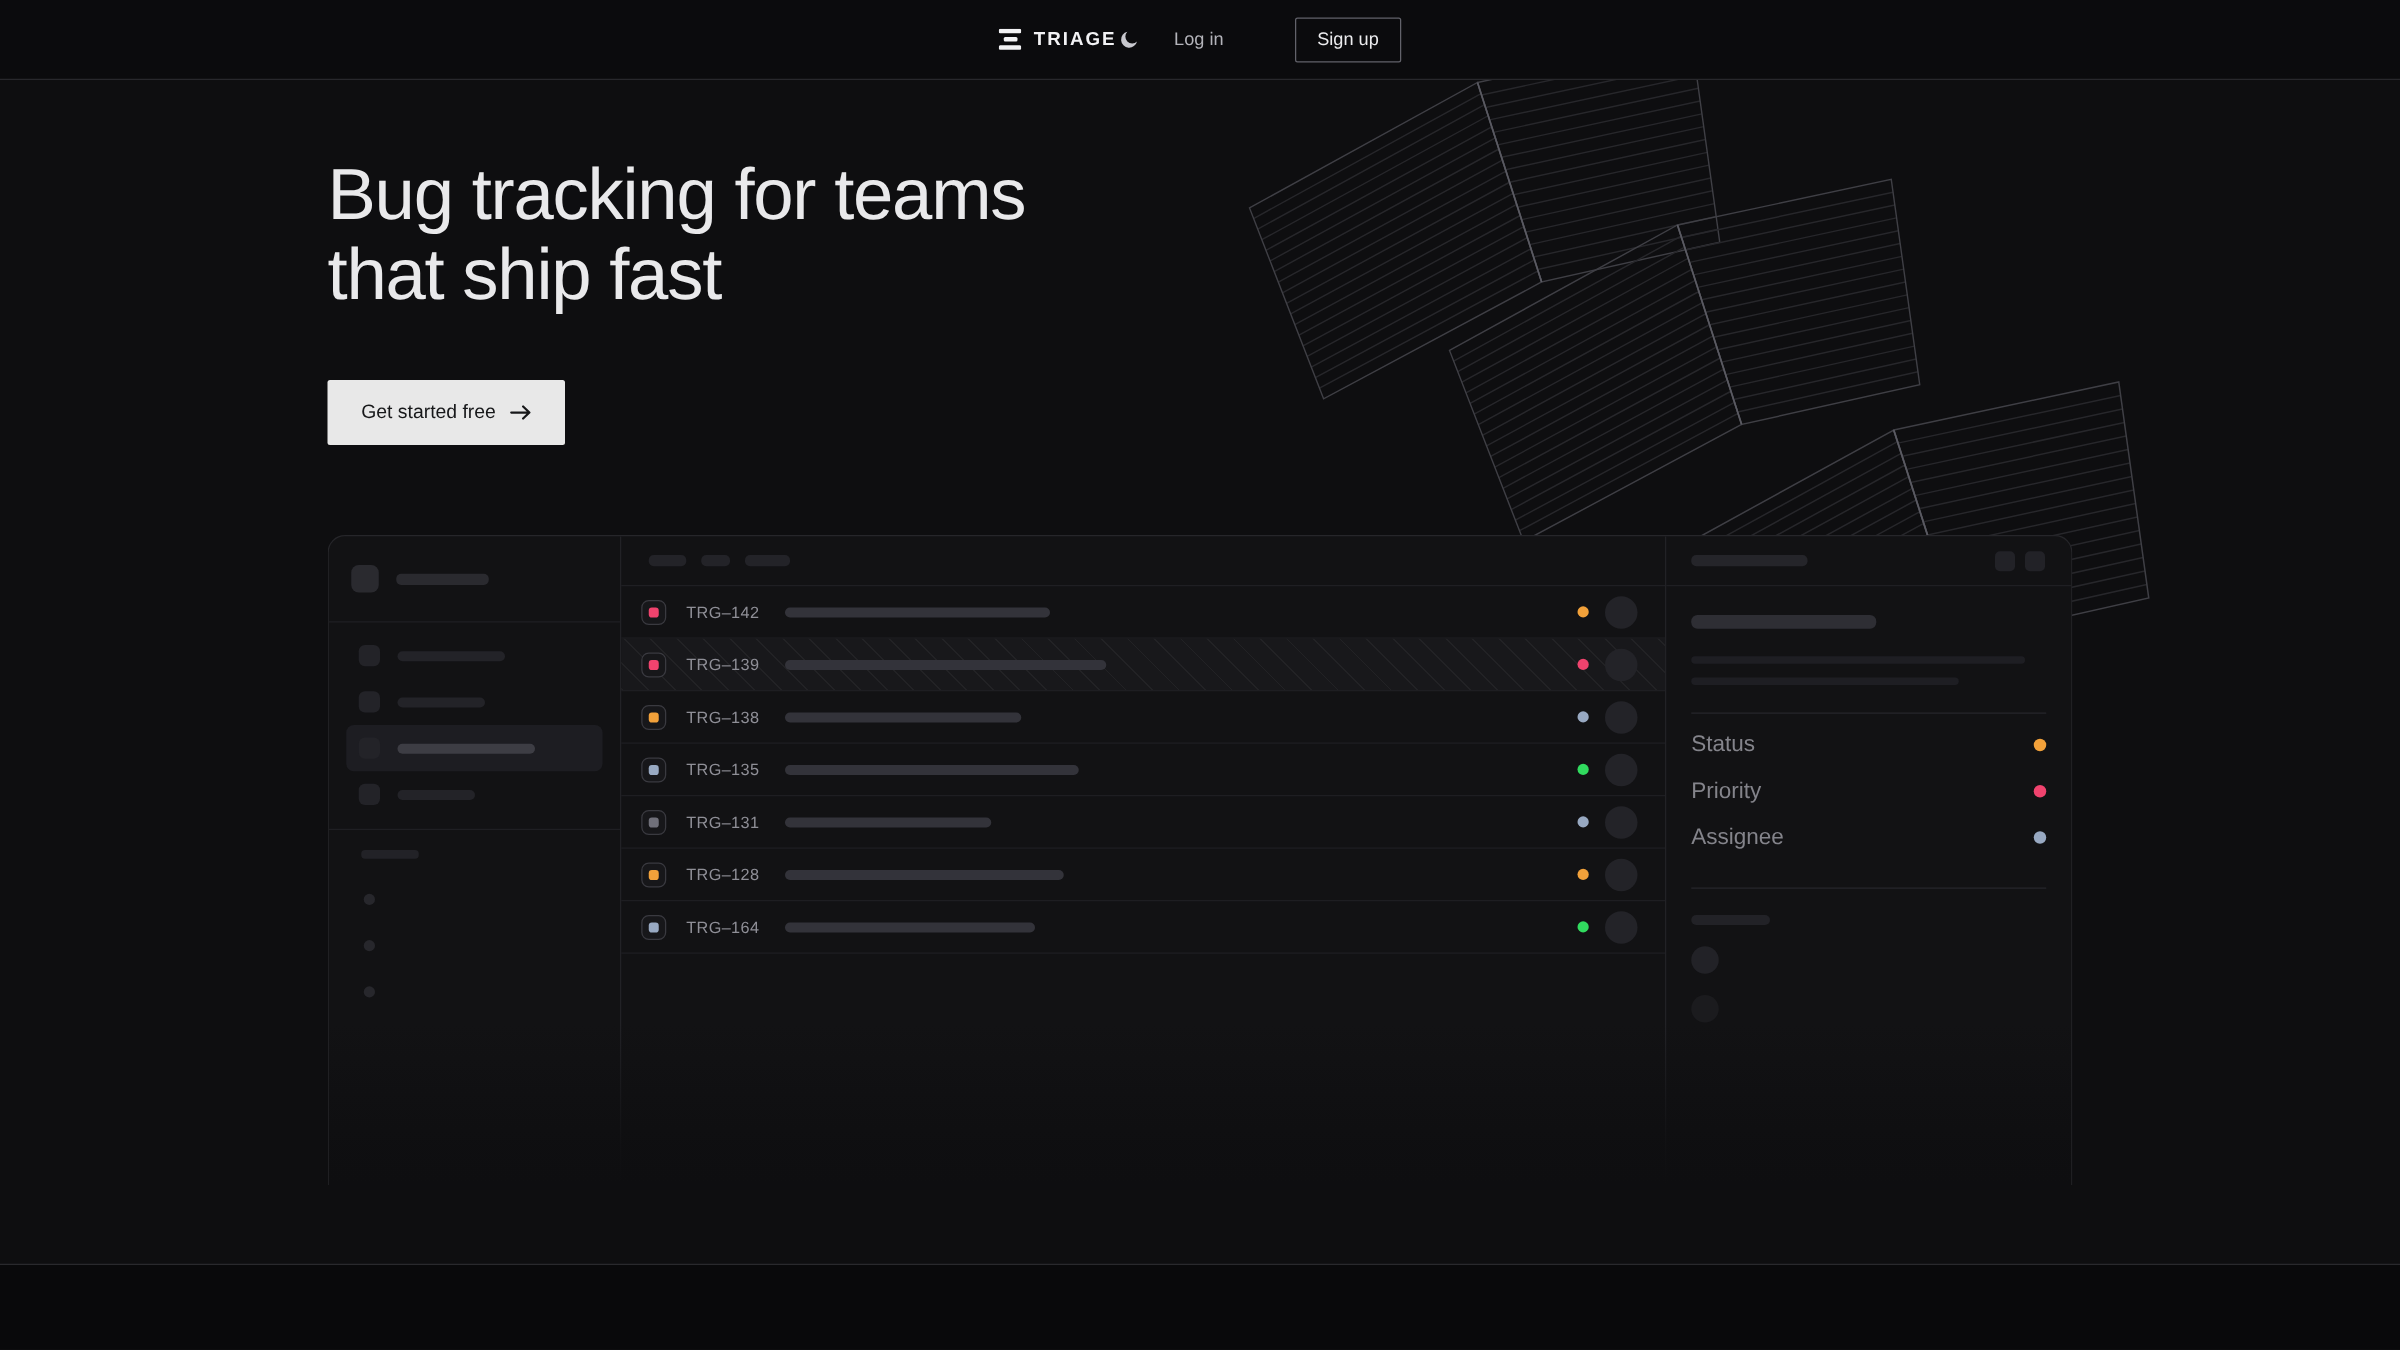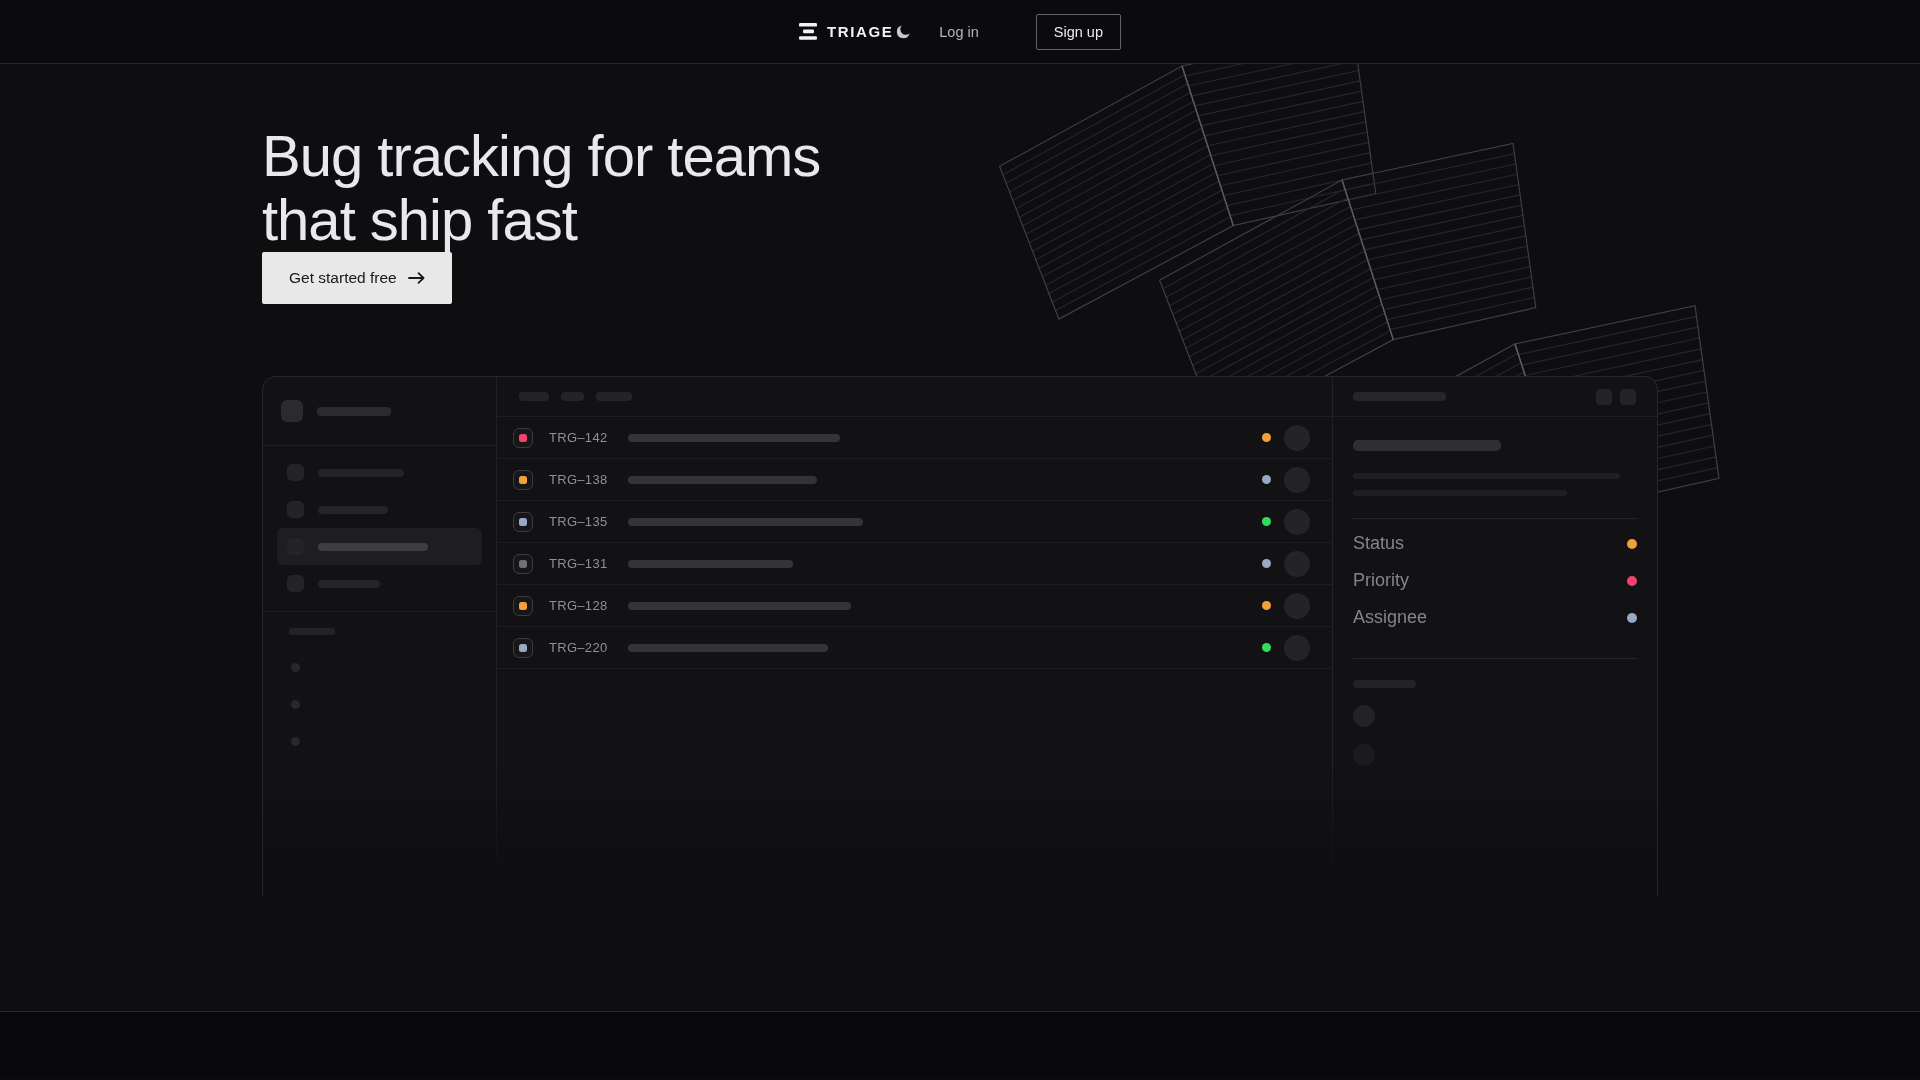--- a/index.html
+++ b/index.html
@@ -18,21 +18,21 @@
   .theme-toggle { width:20px; height:20px; display:flex; align-items:center; justify-content:center; cursor:pointer; }
   .login-link { color:#b4b4ba; font-size:14.5px; cursor:pointer; }
   .signup-btn { background:transparent; color:#ececee; font-size:14.5px; font-family:inherit;
     border:1px solid #62626a; padding:9px 17px; border-radius:2px; cursor:pointer;margin-left:31px; }
 
   
   .hero { position:relative; height:948px; background:#0e0e10; border-bottom:1px solid #29292d; overflow:hidden; }
   .hero-inner { position:relative; z-index:2; }
   .hero-title { margin-top:60px; color:#e9e9eb; font-size:58px; line-height:64px; font-weight:500; letter-spacing:-1px; }
   .hero-sub { margin-top:38px; color:#85858c; font-size:18px; line-height:30px; font-weight:400; }
-  .cta-btn { display:inline-flex; align-items:center; gap:11px; background:#e8e8e8; color:#17181a;
+  .cta-btn { margin-top:52px; display:inline-flex; align-items:center; gap:11px; background:#e8e8e8; color:#17181a;
     font-size:15.5px; font-weight:500; font-family:inherit; border:none; border-radius:2px;
     padding:0 27px; height:52px; cursor:pointer; }
   .cta-btn svg { display:block; }
 
   
   .deco { position:absolute; left:980px; top:0; z-index:1; pointer-events:none; }
 
   
   .mockup { position:relative; z-index:2; margin-top:72px; height:520px; background:#121214;
     border:1px solid #26262a; border-bottom:none; border-radius:14px 14px 0 0; display:flex; overflow:hidden; }
@@ -292,20 +292,29 @@
   <div class="issue-row">
     <span class="issue-icon">
                 <span class="issue-icon-inner" style="background: rgb(240, 67, 110);"></span>
               </span>
     <span class="issue-id">TRG–142</span>
     <span class="issue-bar sk" style="width: 212px;"></span>
     <span class="issue-dot" style="background: rgb(242, 161, 58);"></span>
     <span class="issue-avatar"></span>
   </div>
 
+  <div class="issue-row selected">
+    <span class="issue-icon">
+                <span class="issue-icon-inner" style="background: rgb(240, 67, 110);"></span>
+              </span>
+    <span class="issue-id">TRG–139</span>
+    <span class="issue-bar sk" style="width: 257px;"></span>
+    <span class="issue-dot" style="background: rgb(240, 67, 110);"></span>
+    <span class="issue-avatar"></span>
+  </div>
 
   <div class="issue-row">
     <span class="issue-icon">
                 <span class="issue-icon-inner" style="background: rgb(242, 161, 58);"></span>
               </span>
     <span class="issue-id">TRG–138</span>
     <span class="issue-bar sk" style="width: 189px;"></span>
     <span class="issue-dot" style="background: rgb(152, 169, 194);"></span>
     <span class="issue-avatar"></span>
   </div>
@@ -337,21 +346,21 @@
     <span class="issue-id">TRG–128</span>
     <span class="issue-bar sk" style="width: 223px;"></span>
     <span class="issue-dot" style="background: rgb(242, 161, 58);"></span>
     <span class="issue-avatar"></span>
   </div>
 
   <div class="issue-row">
     <span class="issue-icon">
                 <span class="issue-icon-inner" style="background: rgb(152, 169, 194);"></span>
               </span>
-    <span class="issue-id">TRG–220</span>
+    <span class="issue-id">TRG–164</span>
     <span class="issue-bar sk" style="width: 200px;"></span>
     <span class="issue-dot" style="background: rgb(49, 219, 95);"></span>
     <span class="issue-avatar"></span>
   </div>
 </div>
       </div>
 
       <div class="m-detail">
         <div class="m-detail-head">
           <span class="bar"></span>

